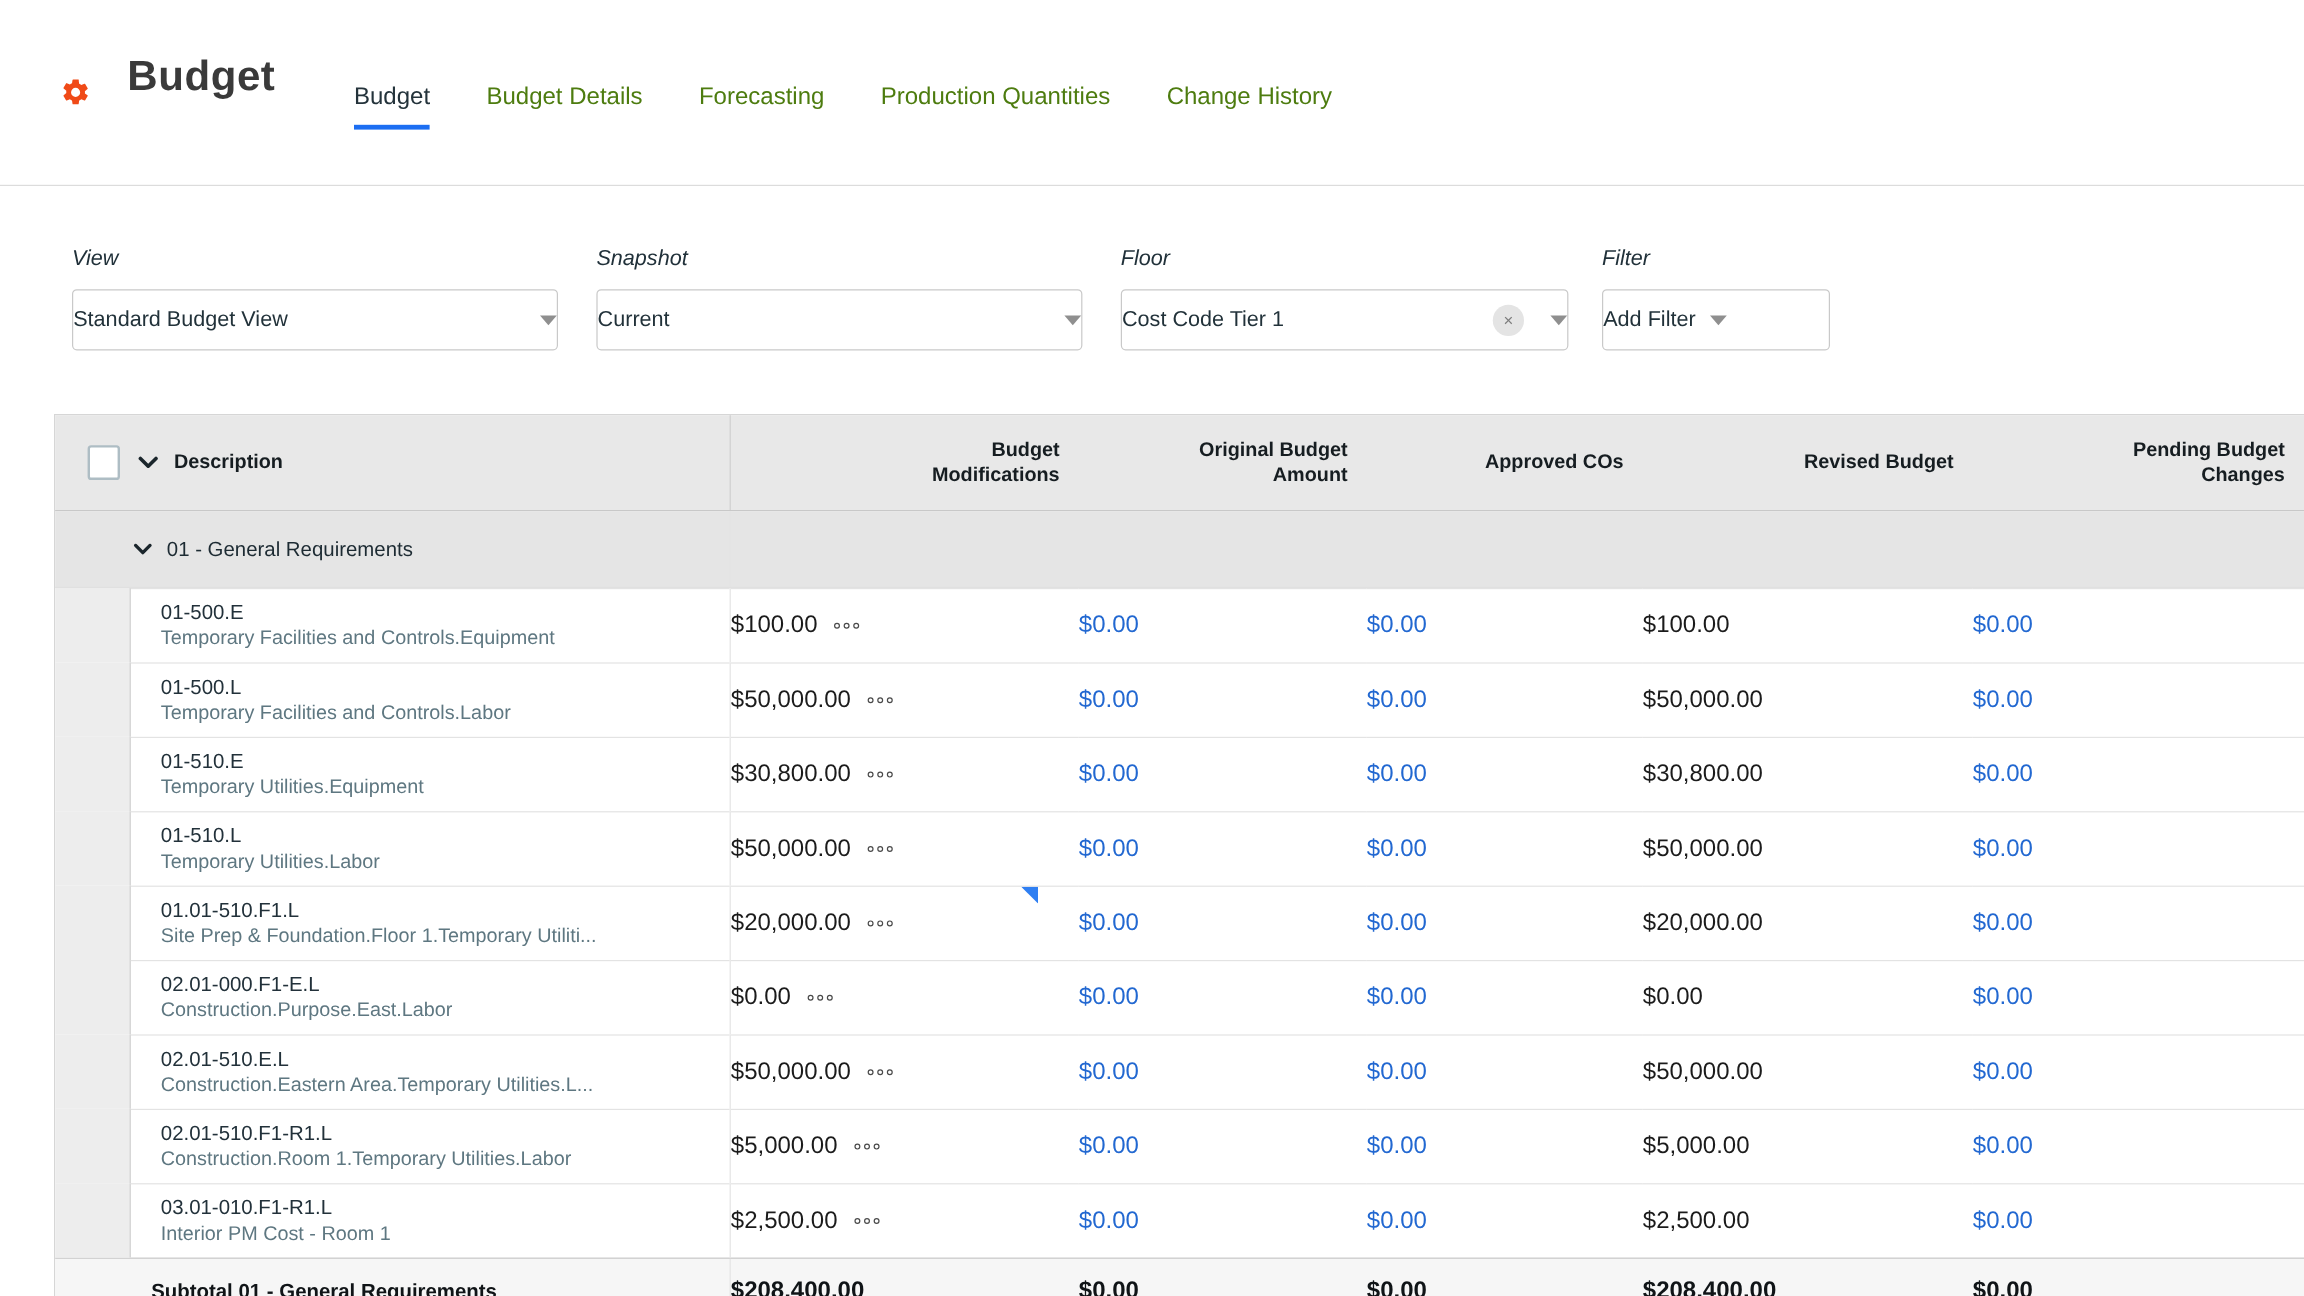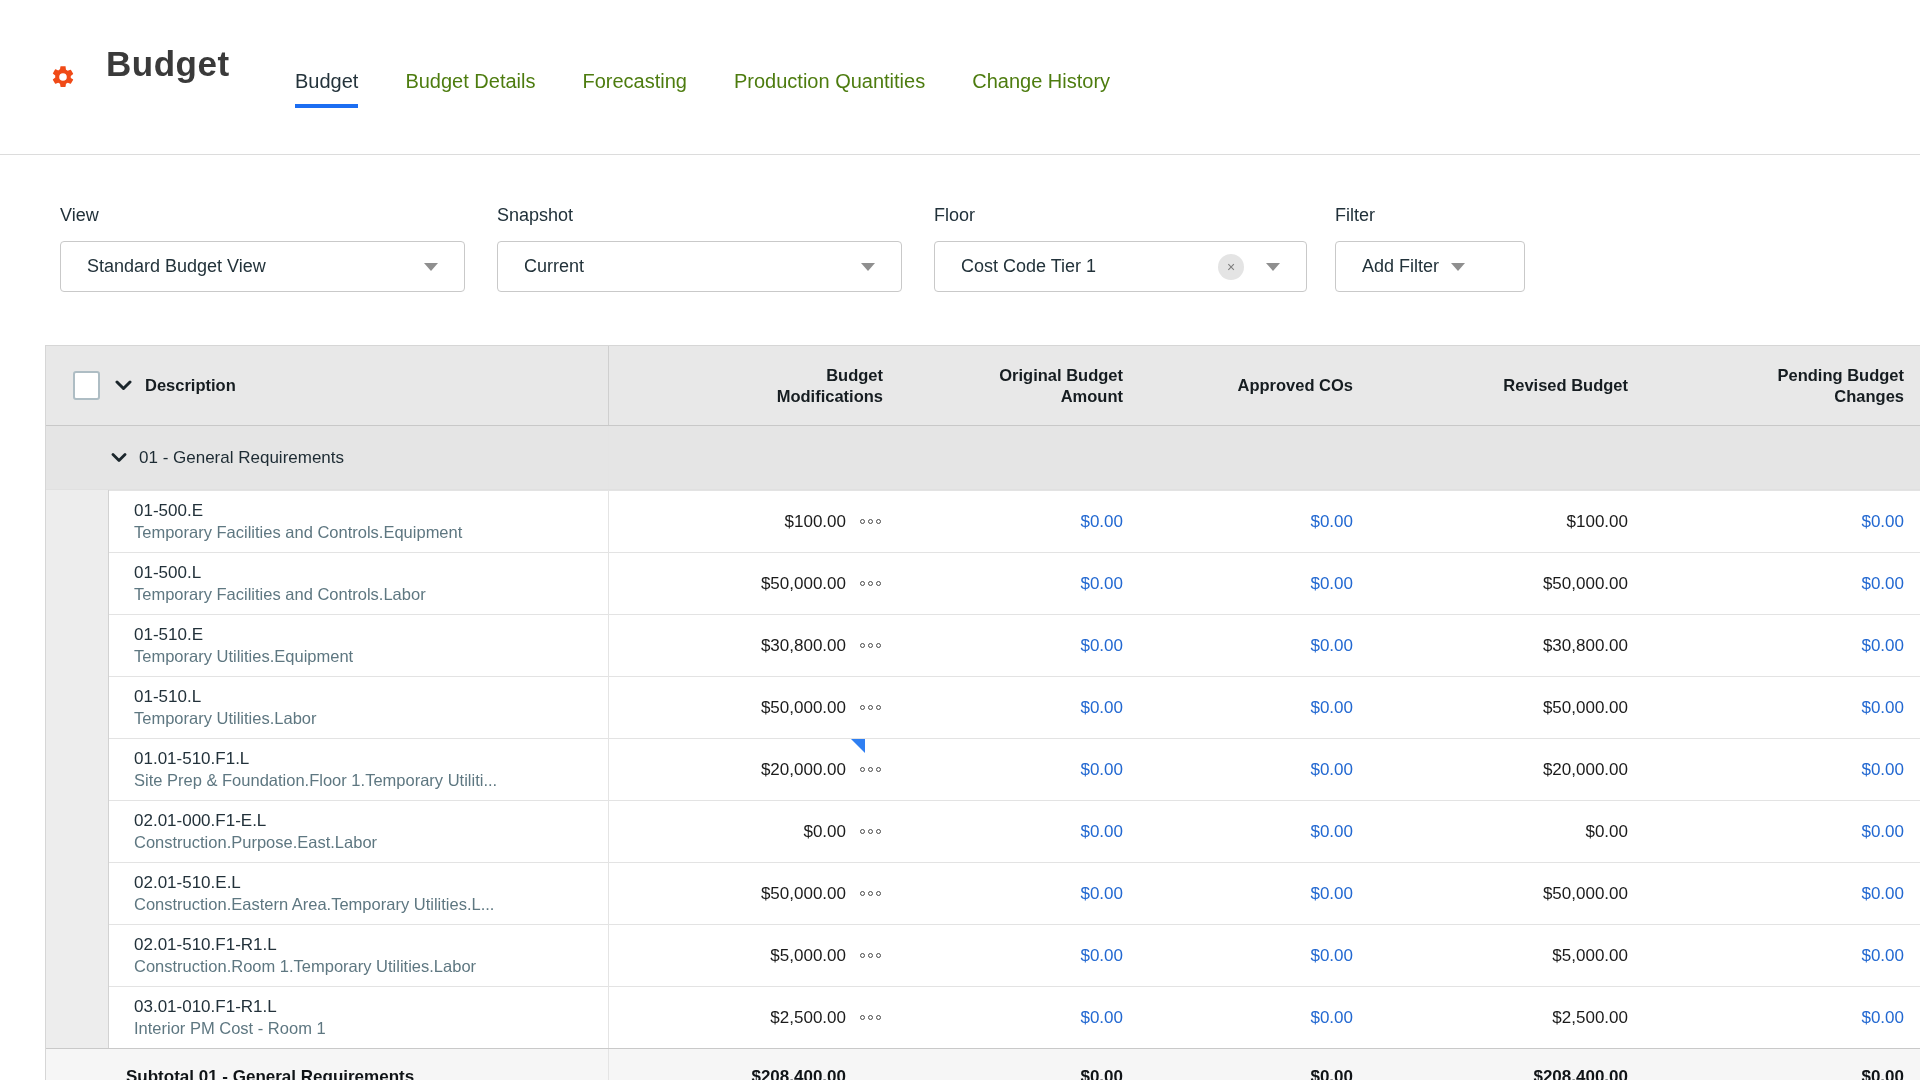--- a/index.html
+++ b/index.html
@@ -11,23 +11,23 @@
   .gear { position:absolute; left:50px; top:64px; width:26px; height:26px; }
   .gear path { fill: var(--accent); }
   .page-title { position:absolute; left:106px; top:44px; font-size:35px; font-weight:700; color:#3A3A3A; letter-spacing:0.5px; }
   .tabs { position:absolute; left:295px; top:70px; display:flex; gap:47px; }
   .tab { font-size:20px; color:#4d7c0f; padding-bottom:11px; border-bottom:4px solid transparent; cursor:pointer; white-space:nowrap; }
   .tab.active { color:#24333B; border-bottom-color: var(--tab-underline); }
   .top-divider { position:absolute; left:0; top:154px; width:1920px; height:1px; background:#DCDCDC; }
 
   
   .control { position:absolute; top:205px; }
-  .control .lbl { font-size:18px; color:#21313A; margin-bottom:15px; }
+  .control .lbl { font-size:18px; color:#21313A; margin-bottom:15px;font-style:italic; }
   .select { height:51px; background:#fff; border:1px solid #C9C9C9; border-radius:4px;
-            display:flex; align-items:center; padding:0 26px; font-size:18px; color:#22323A; cursor:pointer; }
+            display:flex; align-items:center; padding:0 0; font-size:18px; color:#22323A; cursor:pointer; }
   .select .val { flex:0 0 auto; }
   .select .spacer { flex:1; }
   .caret { width:0; height:0; border-left:7px solid transparent; border-right:7px solid transparent; border-top:8px solid #8F8F8F; }
   .chip { width:26px; height:26px; border-radius:50%; background:#E4E4E4; color:#7C7C7C;
           font-size:14px; line-height:26px; text-align:center; margin-right:22px; cursor:pointer; }
   .ctrl-view     { left:60px;   width:405px; }
   .ctrl-view .select     { width:405px; }
   .ctrl-snapshot { left:497px;  width:405px; }
   .ctrl-snapshot .select { width:405px; }
   .ctrl-group    { left:934px;  width:373px; }
@@ -54,22 +54,22 @@
   .group-cell .g-label { margin-left:12px; font-size:17px; color:#1D2B33; }
 
   .row { height:62px; background:#fff; }
   .desc-cell { display:flex; border-right:1px solid #E4E4E4; height:100%; }
   .gutter { width:63px; height:100%; background:#EDEDED; border-right:1px solid #D2D2D2; }
   .desc-text { display:flex; flex-direction:column; justify-content:center; padding-left:25px;
                border-top:1px solid #E3E3E3; flex:1; min-width:0; }
   .row:first-of-type .desc-text { border-top:none; }
   .code { font-size:17px; color:#22313A; line-height:1.28; white-space:nowrap; }
   .sub  { font-size:16.5px; color:#5E7781; line-height:1.28; white-space:nowrap; overflow:hidden; text-overflow:ellipsis; }
-  .cell { display:flex; align-items:center; justify-content:flex-end; padding-right:16px;
-          border-top:1px solid #E3E3E3; font-size:17px; color:#1B1B1B; position:relative; }
+  .cell { display:flex; align-items:center; padding-right:16px;
+          border-top:1px solid #E3E3E3; font-size:20px; color:#1B1B1B; position:relative; }
   .row:first-of-type .cell { border-top:none; }
   .cell.link { color:var(--link); cursor:pointer; }
   .kebab { display:flex; gap:3px; margin-left:14px; width:23px; cursor:pointer; }
   .kebab i { width:5px; height:5px; border:1.5px solid #4A4A4A; border-radius:50%; background:transparent; }
   .flag { position:absolute; top:0; right:34px; width:14px; height:14px; }
 
   .subtotal-row { height:56px; background:#F6F6F6; border-top:1px solid #C9C9C9; font-weight:700; }
   .subtotal-label { display:flex; align-items:center; padding-left:80px; font-size:17px; color:#101417;
                     border-right:1px solid #E4E4E4; }
   .subtotal-row .cell { border-top:none; font-weight:700; color:#101417; }

